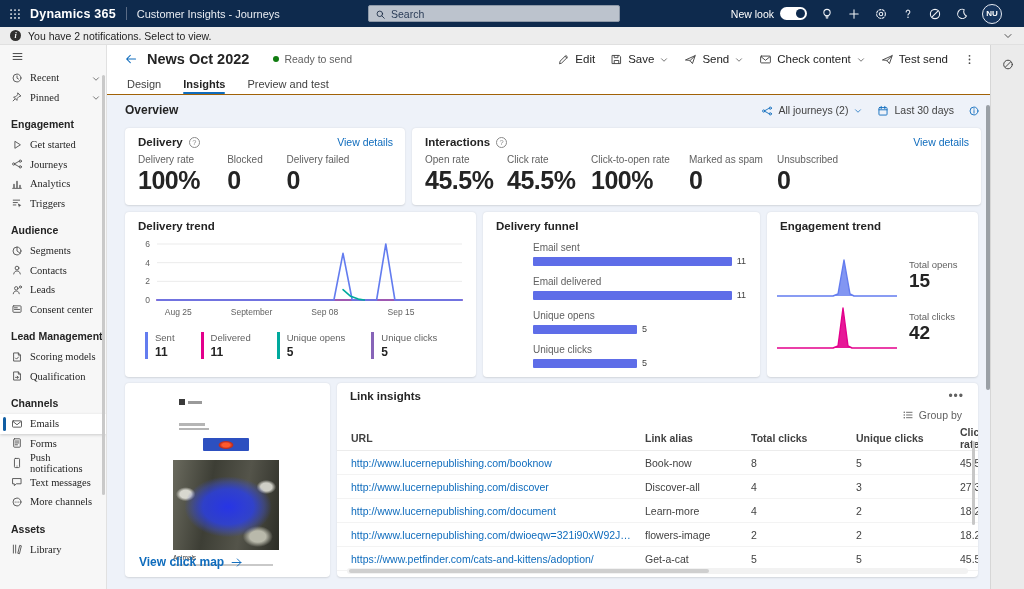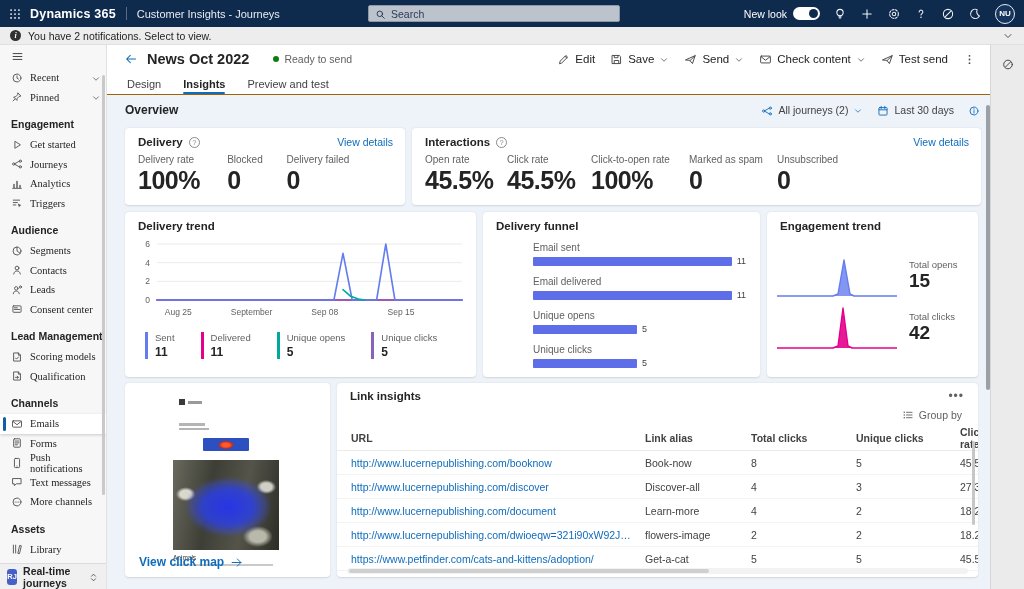--- a/index.html
+++ b/index.html
@@ -9,21 +9,21 @@
 
   
   #topbar { position:absolute; left:0; top:0; width:1024px; height:27px; background:#0e2a4d; display:flex; align-items:center; color:#fff; z-index:30; }
   #waffle { width:30px; height:27px; display:flex; align-items:center; justify-content:center; color:#fff; }
   #brand { font-size:12.5px; font-weight:700; letter-spacing:.2px; }
   .tb-divider { width:1px; height:13px; background:#5a6b85; margin:0 10px; }
   #app-name { font-size:11px; color:#e8ecf2; }
   #search-box { position:absolute; left:368px; top:5px; width:252px; height:17px; background:#bcc3cd; border:1px solid #8e99a8; border-radius:2px; display:flex; align-items:center; gap:5px; padding:0 6px; color:#15263f; }
   #search-box input { border:none; outline:none; background:transparent; font-size:10.5px; color:#15263f; width:100%; font-family:inherit; }
   #search-box input::placeholder { color:#2a3c57; }
-  #topbar-right { margin-left:auto; display:flex; align-items:center; gap:13px; padding-right:9px; }
+  #topbar-right { margin-left:auto; display:flex; align-items:center; gap:13px; padding-right:22px; }
   #new-look { display:flex; align-items:center; gap:6px; font-size:10.5px; color:#fff; }
   #toggle { width:27px; height:13px; border-radius:7px; background:#fff; position:relative; }
   #toggle .knob { position:absolute; right:2px; top:2px; width:9px; height:9px; border-radius:50%; background:#0e2a4d; }
   .tb-icon { color:#f0f3f8; display:flex; align-items:center; }
   #avatar { width:20px; height:20px; border-radius:50%; background:#16355e; border:1.5px solid #e7ebf2; color:#fff; font-size:8px; font-weight:700; display:flex; align-items:center; justify-content:center; }
 
   
   #notifbar { position:absolute; left:0; top:27px; width:1024px; height:18px; background:#ededed; display:flex; align-items:center; gap:7px; padding:0 10px; z-index:29; border-bottom:1px solid #e0e0e0; }
   #notif-info { width:11px; height:11px; border-radius:50%; background:#323130; color:#fff; font-size:8px; font-weight:700; display:flex; align-items:center; justify-content:center; font-family:"Liberation Serif",serif; font-style:italic; }
   #notif-text { font-size:10.5px; color:#242424; }
@@ -366,27 +366,20 @@
         <div class="side-item">
           <svg class="ic " width="12" height="12" viewBox="0 0 16 16" fill="none" stroke="currentColor" stroke-width="1.2" stroke-linecap="round" stroke-linejoin="round">
             <rect x="3.6" y="2.4" width="8.8" height="11.2" rx="1"></rect>
             <path d="M5.6 5.4h4.8M5.6 8h4.8"></path>
           </svg>
           <span>Email Templates</span>
         </div>
       </div>
   </div>
   <div id="side-scrollbar"></div>
-  <div id="sidebar-footer">
-    <span id="rj-badge">RJ</span>
-    <span id="area-label">Real-time journeys</span>
-    <span id="area-switch"><svg class="ic " width="11" height="11" viewBox="0 0 16 16" fill="none" stroke="currentColor" stroke-width="1.2" stroke-linecap="round" stroke-linejoin="round">
-          <path d="M5 6.2L8 3.2l3 3M5 9.8l3 3 3-3"></path>
-        </svg></span>
-  </div>
 </div>
 
 <div id="commandbar">
   <span id="back-btn">
       <svg class="ic " width="14" height="14" viewBox="0 0 16 16" fill="none" stroke="currentColor" stroke-width="1.2" stroke-linecap="round" stroke-linejoin="round">
         <path d="M13.2 8H3M7.2 3.8L3 8l4.2 4.2"></path>
       </svg>
     </span>
   <span id="page-title">News Oct 2022</span>
   <span id="status">

